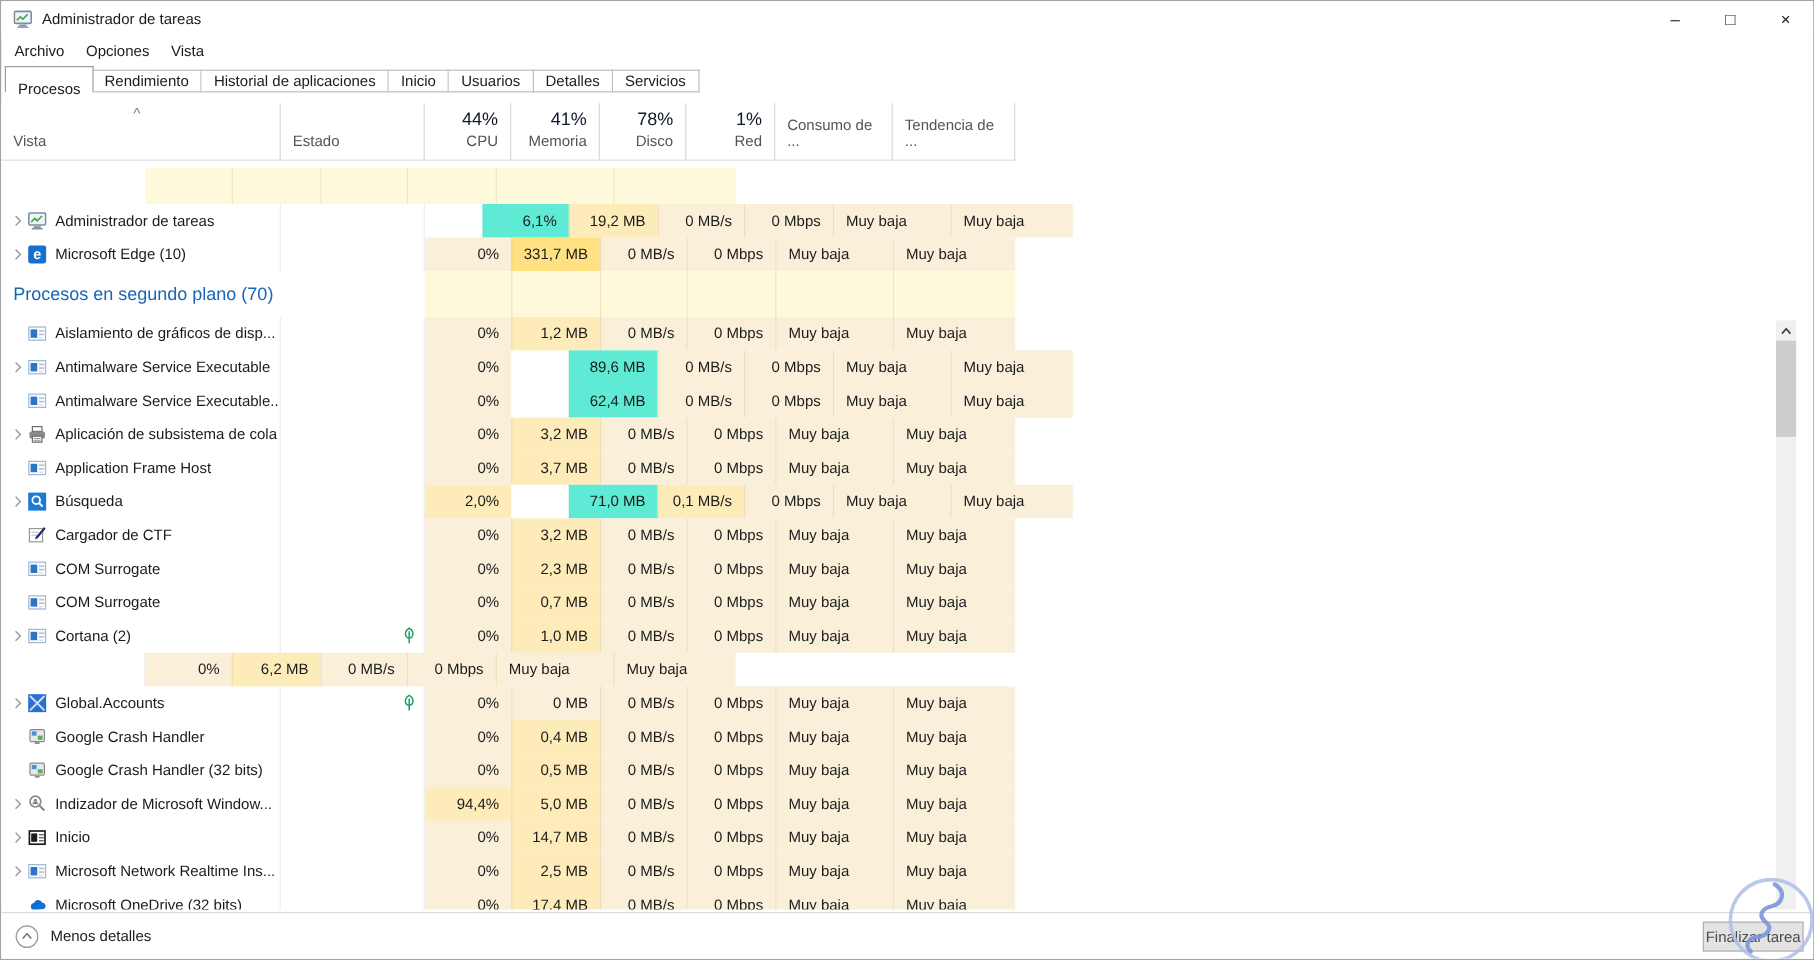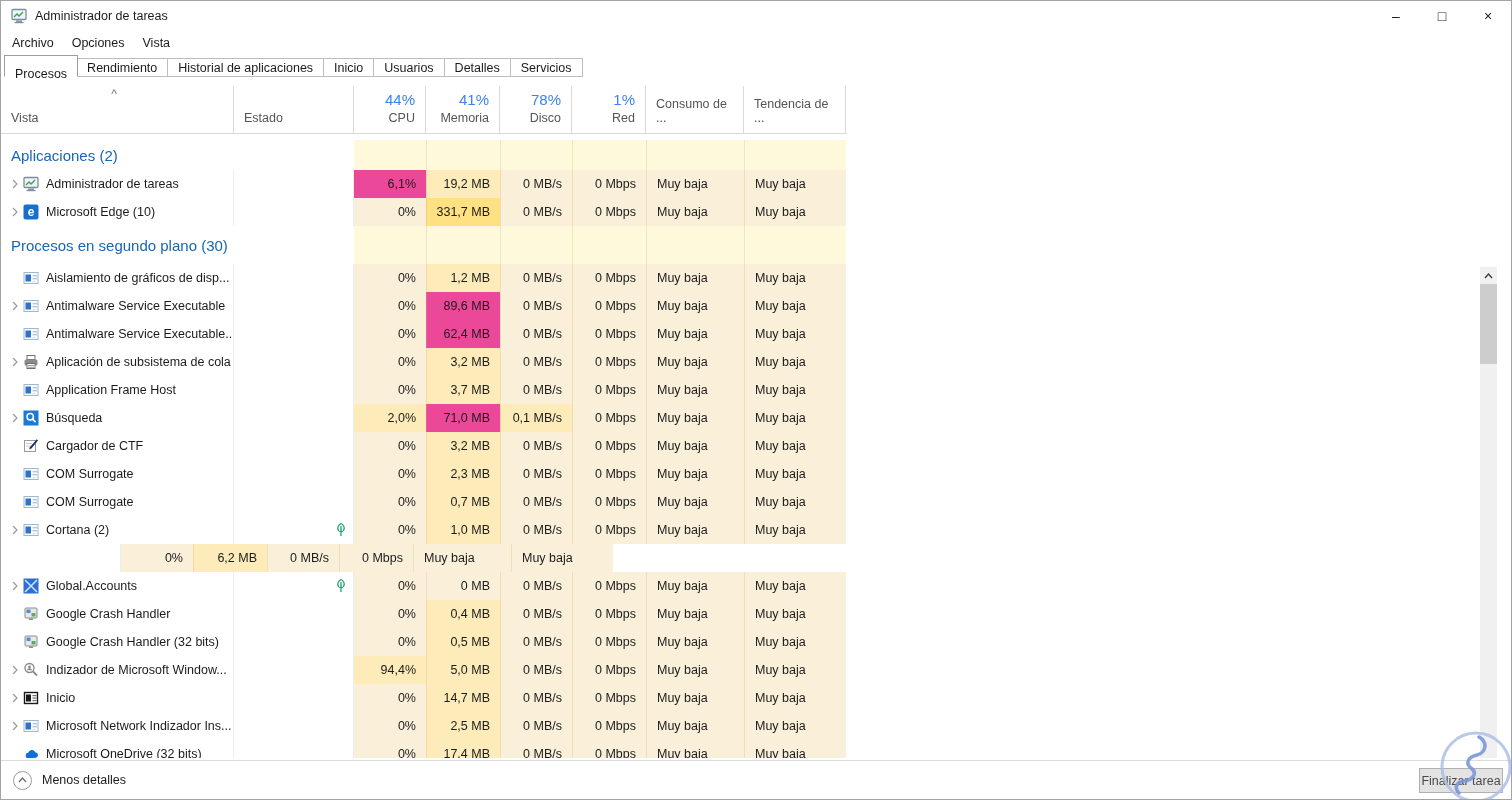--- a/index.html
+++ b/index.html
@@ -20,21 +20,21 @@
 
   
   .tabstrip { position:absolute; left:3px; top:54px; height:22px; display:flex; align-items:flex-end; }
   .tab { font-size:12.5px; padding:3px 10px 4px 10px; border:1px solid #bdbdbd; border-left-width:0; background:#fff; height:19px; line-height:13px; }
   .tab:first-child { border-left-width:1px; }
   .tab.active { height:22px; border:1px solid #9e9e9e; border-bottom:1px solid #fff; padding-top:12px; position:relative; z-index:2; margin-right:-1px; }
 
   
   .thead { position:absolute; left:0; top:85px; width:846px; height:48px; border-bottom:1px solid #d9d9d9; background:#fff; display:flex; }
   .th { position:relative; border-right:1px solid #d9d9d9; padding:4px 10px; font-size:12.5px; color:#555; display:flex; flex-direction:column; justify-content:flex-end; }
-  .th .pct { font-size:15px; color:#3b82f6; text-align:right; position:absolute; top:5px; left:10px; right:10px; }
+  .th .pct { font-size:15px; color:#0f172a; text-align:right; position:absolute; top:5px; left:10px; right:10px; }
   .th .lbl { padding-bottom:4px; }
   .th.num .lbl { text-align:right; }
   .sort-glyph { position:absolute; top:1px; left:103px; width:20px; text-align:center; color:#777; font-size:12px; }
 
   
   .c-name   { width:233px; }
   .c-status { width:120px; }
   .c-cpu    { width:72px; }
   .c-mem    { width:74px; }
   .c-disk   { width:72px; }
@@ -51,21 +51,21 @@
   .prow { display:flex; height:28px; align-items:stretch; }
   .cell { display:flex; align-items:center; font-size:12.5px; overflow:hidden; white-space:nowrap; }
   .cell.num { justify-content:flex-end; padding-right:10px; }
   .cell.txt { padding-left:10px; }
   .name-cell { padding-left:6px; border-right:1px solid #ededed; }
   .status-cell { border-right:1px solid #ededed; position:relative; }
   .heat { border-left:1px solid rgba(210,175,110,0.28); }
   .heat.first { border-left:none; }
   .lv0 { background:#faf0da; }
   .lv1 { background:#fdecb9; }
-  .lv2 { background:#ec4899; }
+  .lv2 { background:#5eead4;margin-left:48px; }
   .lv3 { background:#ffe183; }
   .lvg { background:#fff9dc; }
 
   .chev { width:16px; height:16px; flex:none; display:flex; align-items:center; justify-content:center; }
   .chev svg { display:block; }
   .chev.empty svg { visibility:hidden; }
   .picon { width:16px; height:16px; flex:none; margin-right:7px; display:flex; align-items:center; justify-content:center; }
   .pname { font-size:12.5px; color:#1b1b1b; }
   .group-label { font-size:15px; padding-left:10px; }
   .leaf { position:absolute; right:6px; top:50%; transform:translateY(-50%); width:12px; height:16px; }
@@ -152,21 +152,20 @@
       </div>
       <div class="th c-trend">
         <div class="lbl">Tendencia de ...</div>
       </div>
     </div>
 
   <div class="list">
     <div class="list-inner" id="listbody">
         <div class="gap-row"></div>
         <div class="grow" style="height: 30px;">
-          <div class="cell c-name group-label" style="width: 233px; color: rgb(23, 102, 181);">Aplicaciones (2)</div>
           <div class="cell c-status"></div>
           <div class="cell heat lvg c-cpu first"></div>
           <div class="cell heat lvg c-mem"></div>
           <div class="cell heat lvg c-disk"></div>
           <div class="cell heat lvg c-net"></div>
           <div class="cell heat lvg c-power"></div>
           <div class="cell heat lvg c-trend"></div>
         </div>
         <div class="prow">
           <div class="cell name-cell c-name">
@@ -210,21 +209,21 @@
           </div>
           <div class="cell status-cell c-status"></div>
           <div class="cell heat lv0 c-cpu num first">0%</div>
           <div class="cell heat lv3 c-mem num">331,7 MB</div>
           <div class="cell heat lv0 c-disk num">0 MB/s</div>
           <div class="cell heat lv0 c-net num">0 Mbps</div>
           <div class="cell heat lv0 c-power txt">Muy baja</div>
           <div class="cell heat lv0 c-trend txt">Muy baja</div>
         </div>
         <div class="grow" style="height: 38px;">
-          <div class="cell c-name group-label" style="width: 233px; color: rgb(23, 102, 181);">Procesos en segundo plano (30)</div>
+          <div class="cell c-name group-label" style="width: 233px; color: rgb(23, 102, 181);">Procesos en segundo plano (70)</div>
           <div class="cell c-status"></div>
           <div class="cell heat lvg c-cpu first"></div>
           <div class="cell heat lvg c-mem"></div>
           <div class="cell heat lvg c-disk"></div>
           <div class="cell heat lvg c-net"></div>
           <div class="cell heat lvg c-power"></div>
           <div class="cell heat lvg c-trend"></div>
         </div>
         <div class="prow">
           <div class="cell name-cell c-name">
@@ -635,21 +634,21 @@
             </span>
             <span class="picon">
               <svg width="16" height="16" viewBox="0 0 16 16">
                 <rect x="1" y="2.5" width="14" height="11" fill="#fdfdfd" stroke="#9db7d6" stroke-width="1"></rect>
                 <rect x="2.5" y="4.5" width="5.5" height="7" fill="#2f74c4"></rect>
                 <rect x="9.5" y="5" width="4.5" height="1.4" fill="#b9c4cf"></rect>
                 <rect x="9.5" y="8" width="4.5" height="1.4" fill="#b9c4cf"></rect>
                 <rect x="9.5" y="11" width="3" height="1.2" fill="#d7dde3"></rect>
               </svg>
             </span>
-            <span class="pname">Microsoft Network Indizador Ins...</span>
+            <span class="pname">Microsoft Network Realtime Ins...</span>
           </div>
           <div class="cell status-cell c-status"></div>
           <div class="cell heat lv0 c-cpu num first">0%</div>
           <div class="cell heat lv1 c-mem num">2,5 MB</div>
           <div class="cell heat lv0 c-disk num">0 MB/s</div>
           <div class="cell heat lv0 c-net num">0 Mbps</div>
           <div class="cell heat lv0 c-power txt">Muy baja</div>
           <div class="cell heat lv0 c-trend txt">Muy baja</div>
         </div>
         <div class="prow">

